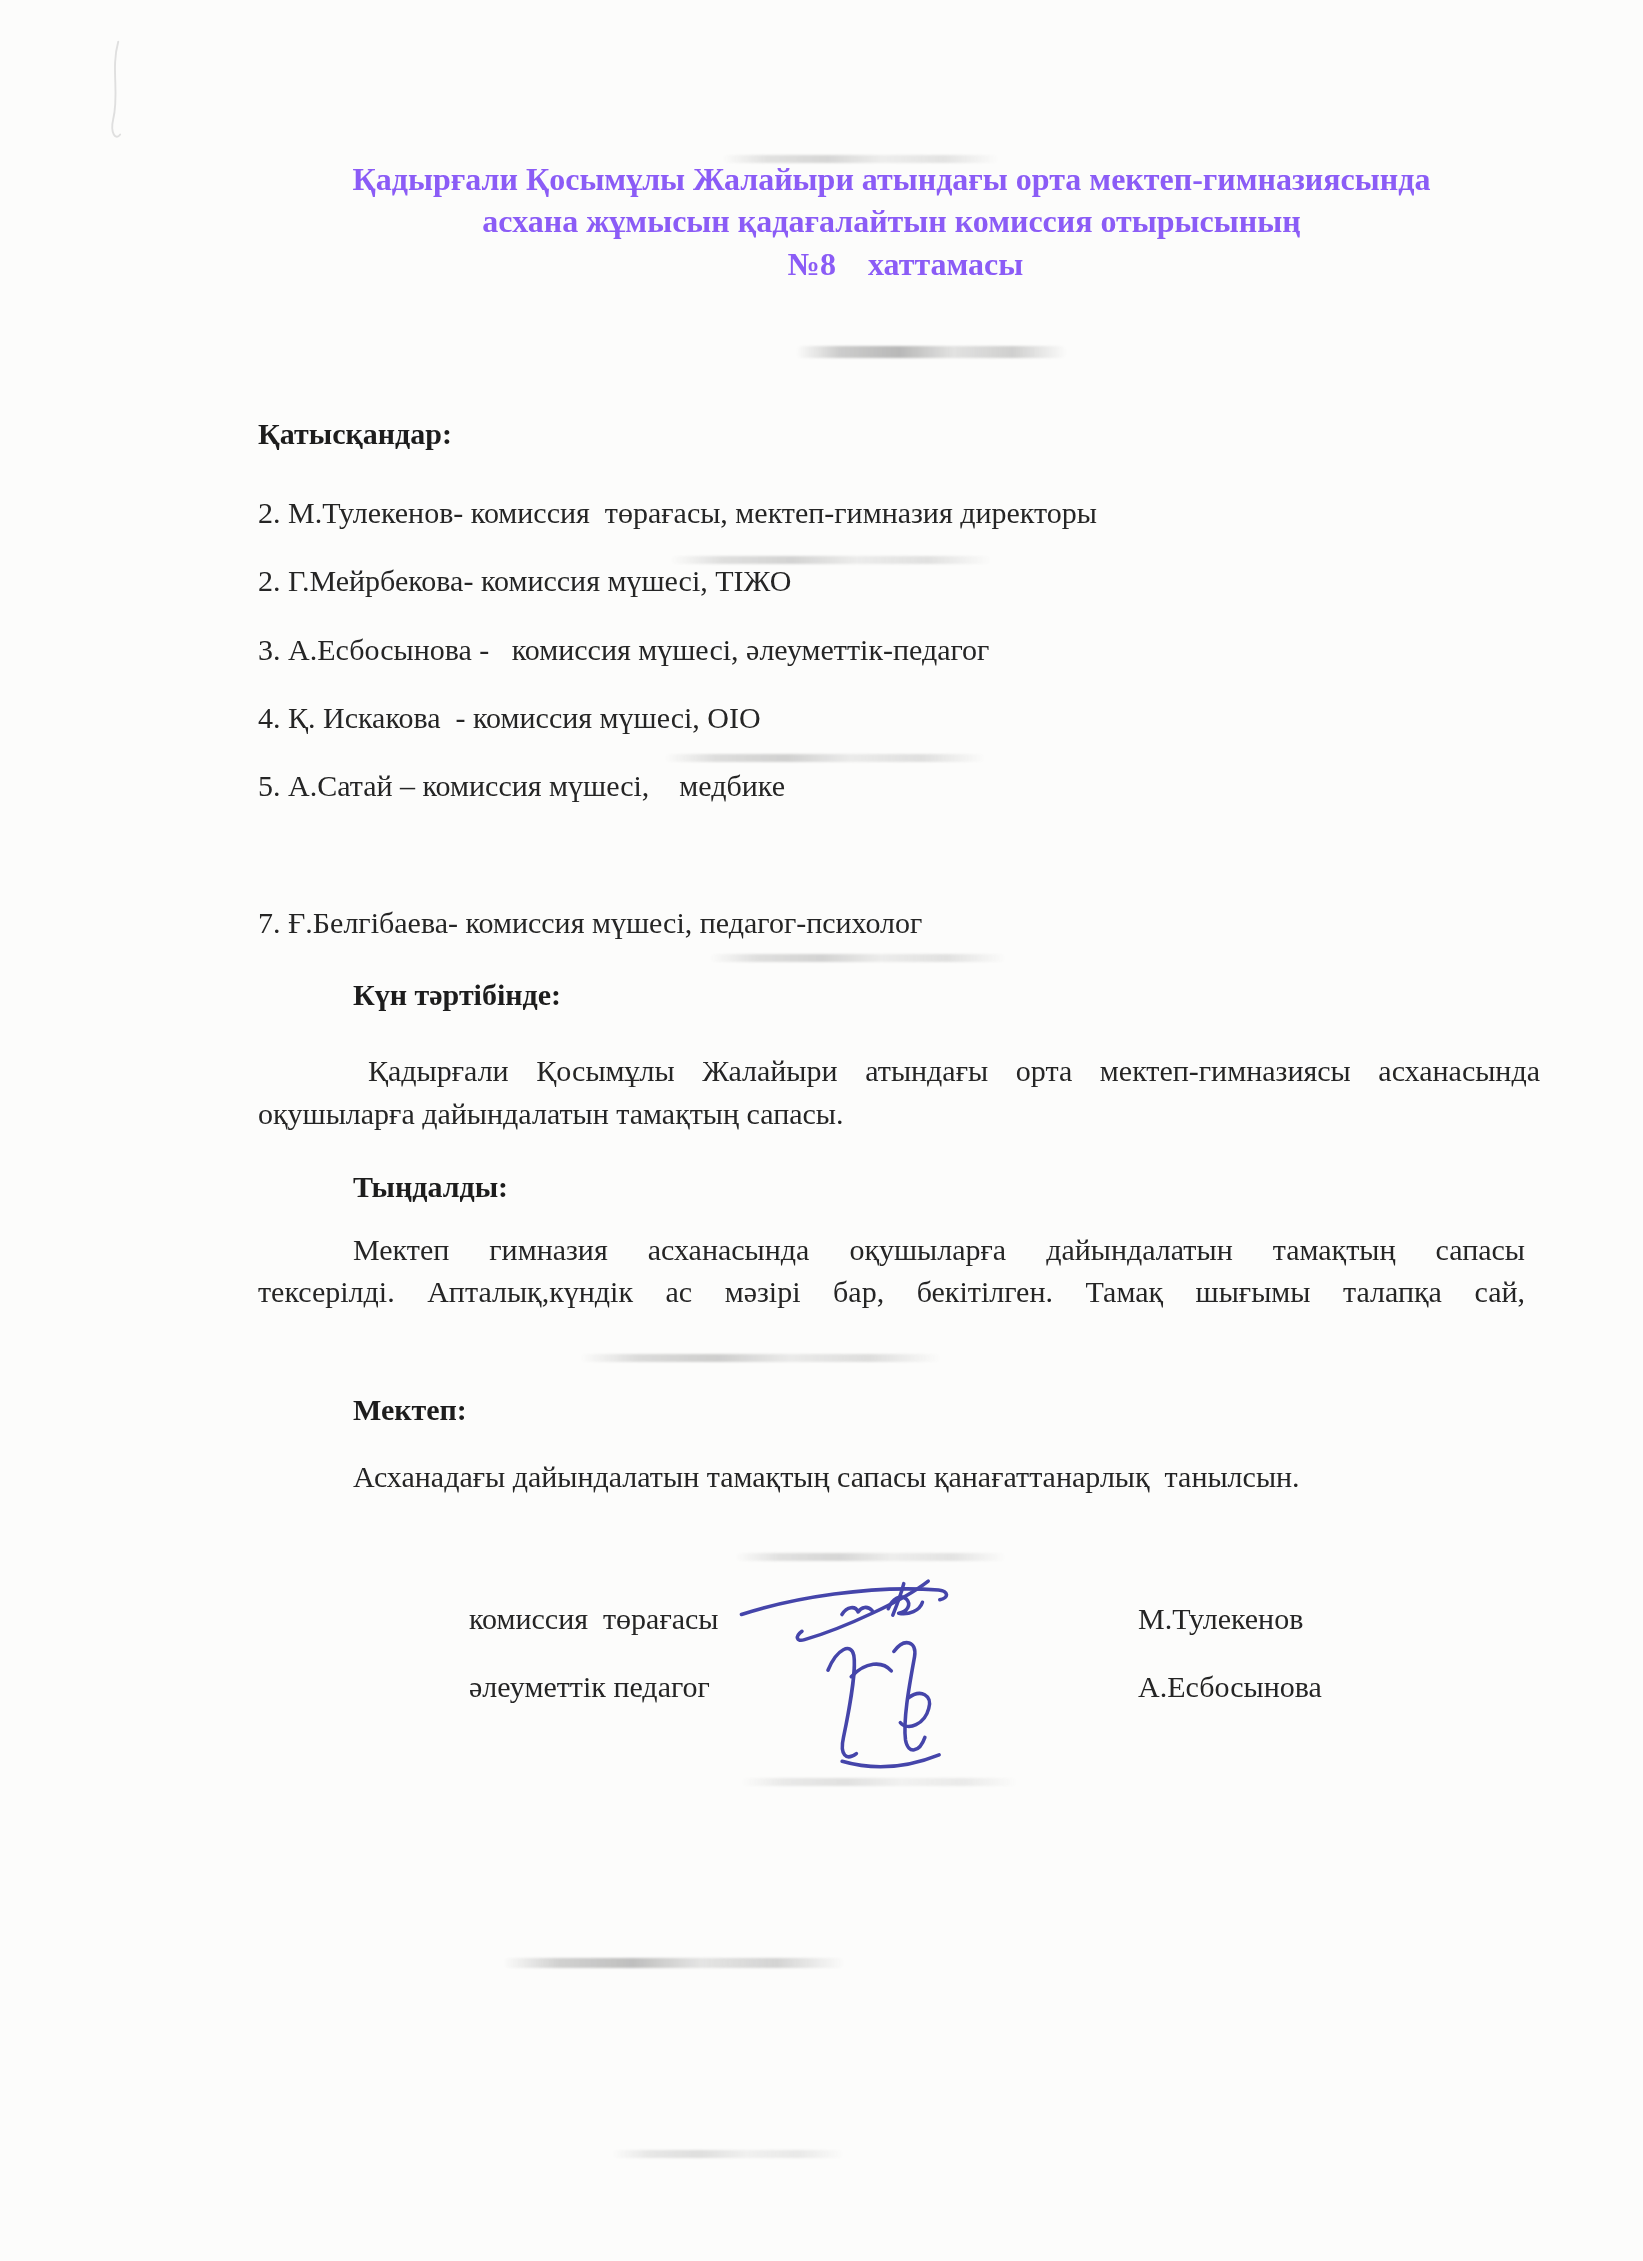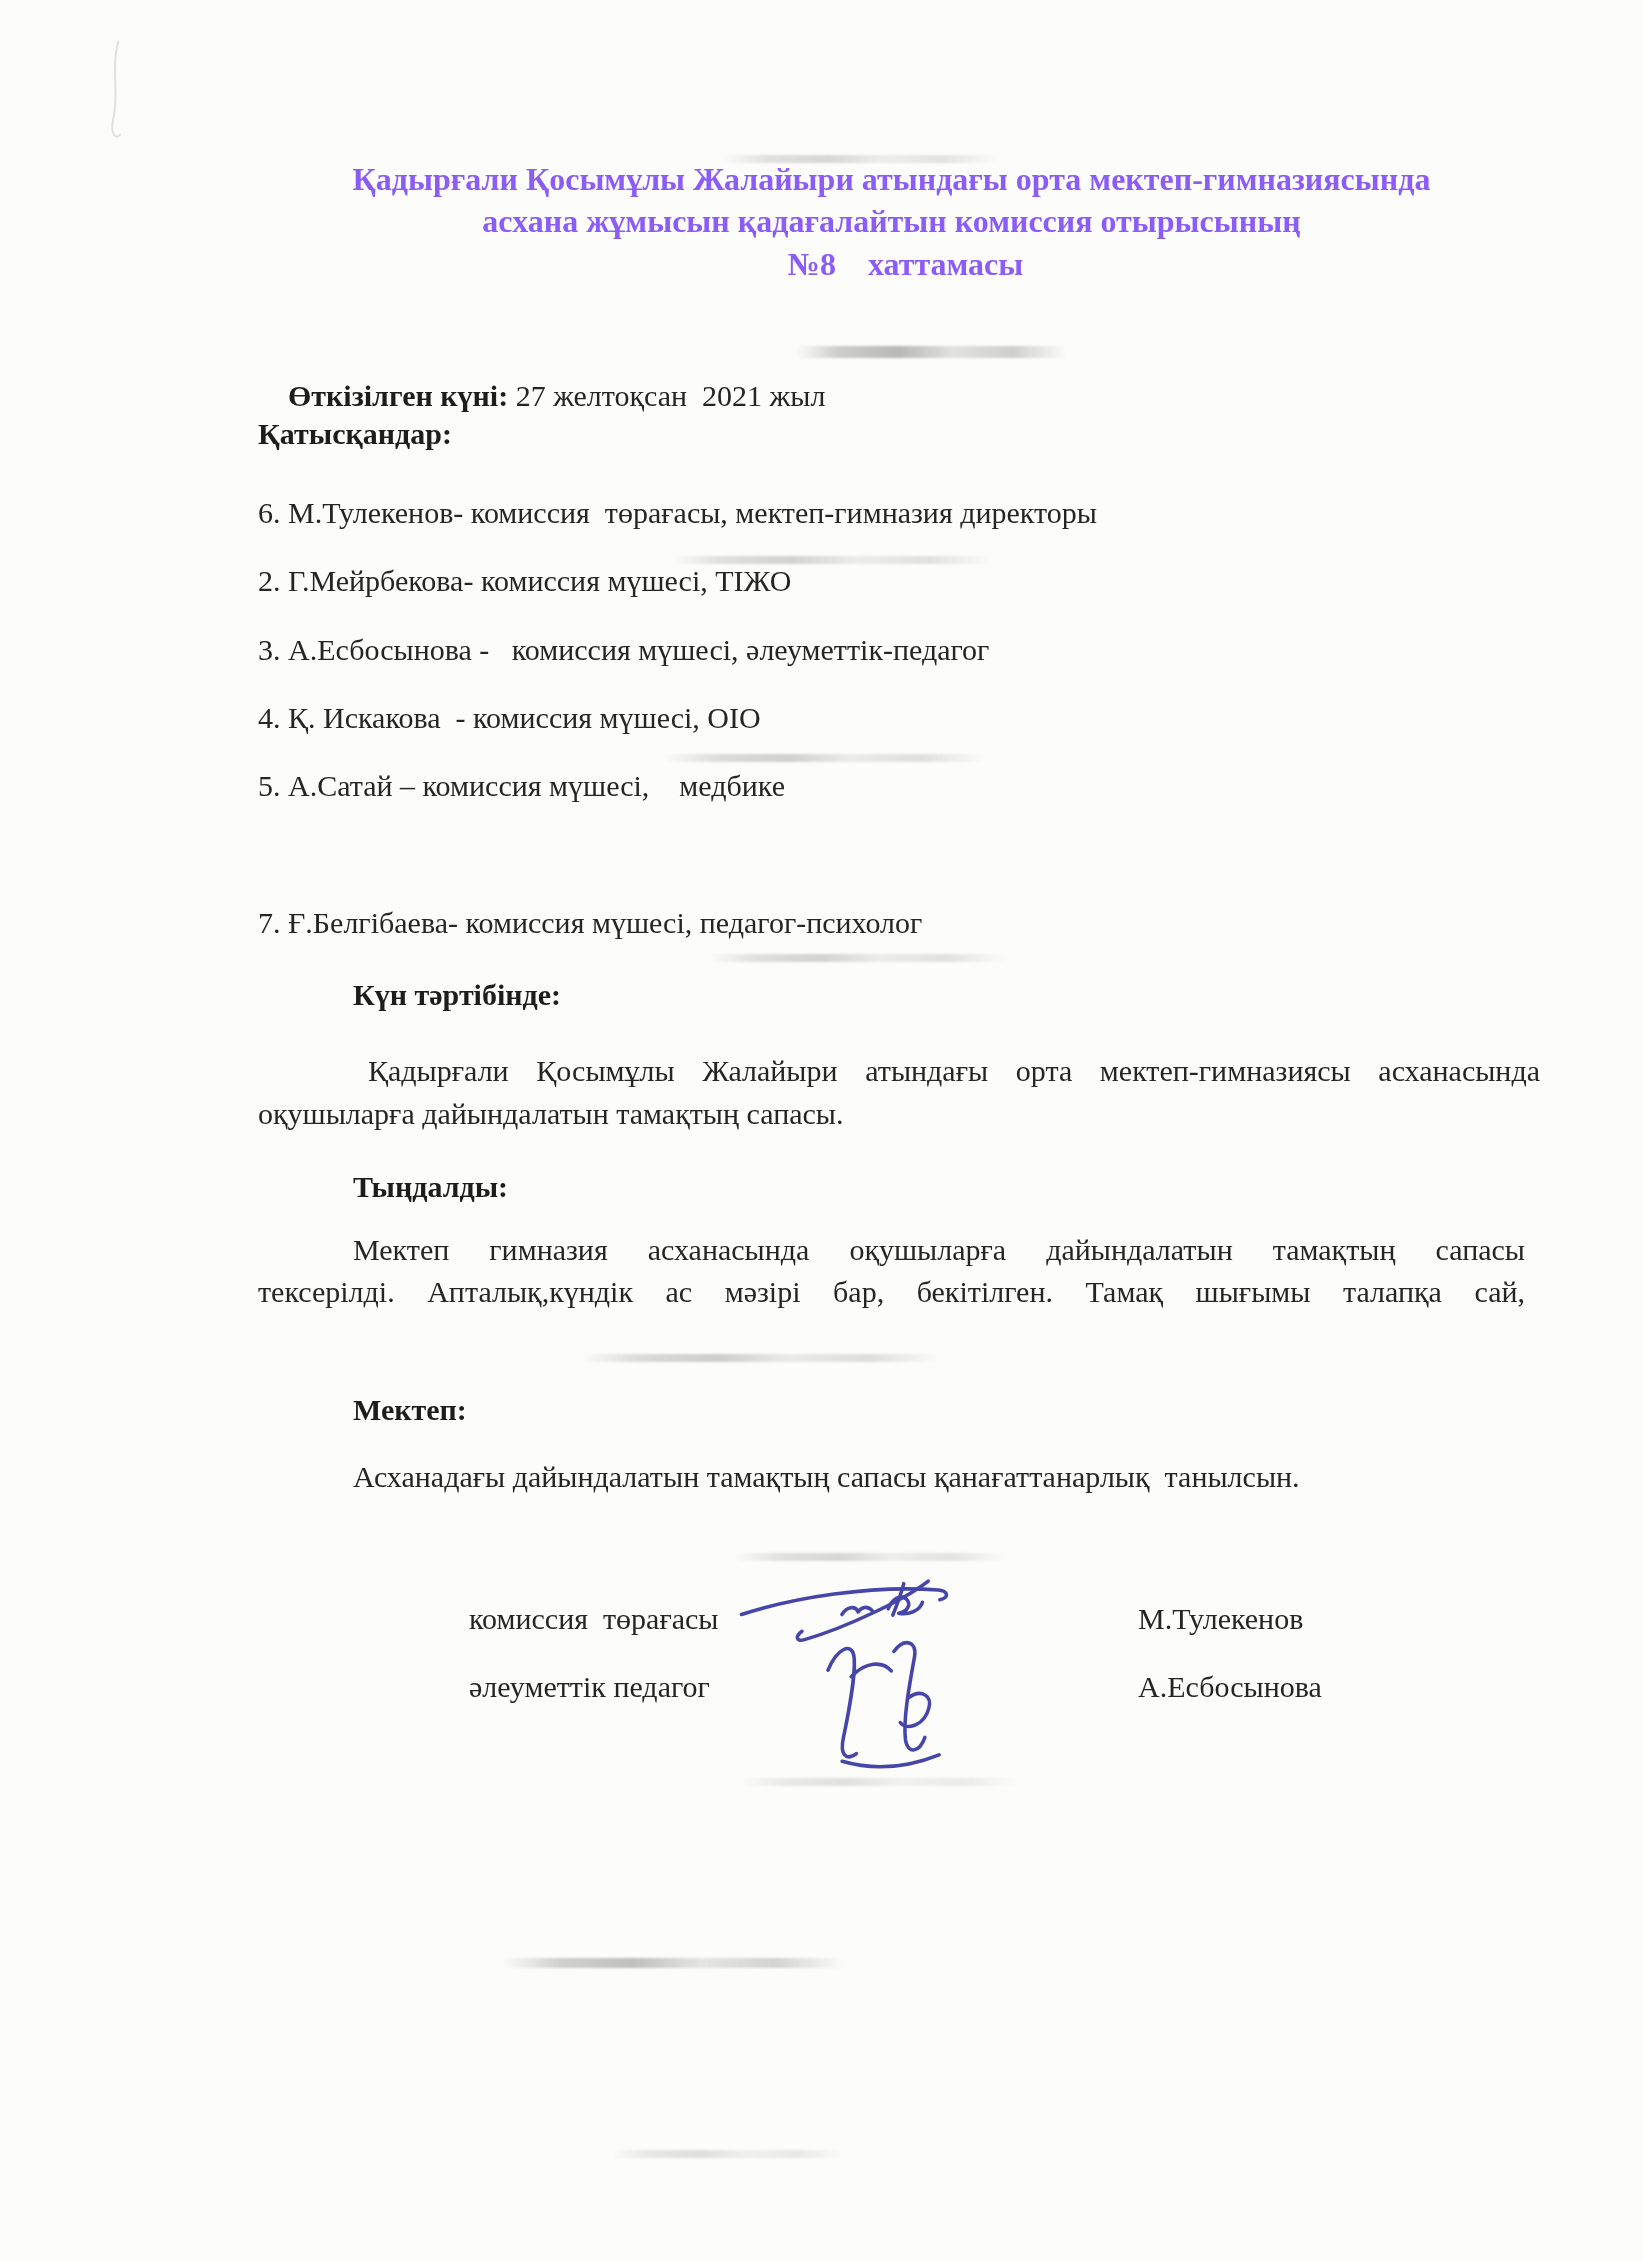--- a/index.html
+++ b/index.html
@@ -49,27 +49,24 @@
 <div class="page">
 
   <svg class="penmark" style="left:103px; top:37px;" width="28" height="113" viewBox="0 0 44 175">
     <path d="M24,6 C12,48 26,88 16,128 C11,150 20,162 27,152" fill="none" stroke="#c9c9c9" stroke-width="3" stroke-linecap="round"></path>
   </svg>
 
   <div class="t title-line" style="left:258px; top:158px; width:1267px;">Қадырғали Қосымұлы Жалайыри атындағы орта мектеп-гимназиясында</div>
   <div class="t title-line" style="left:258px; top:200px; width:1267px;">асхана жұмысын қадағалайтын комиссия отырысының</div>
   <div class="t title-line" style="left:272px; top:243px; width:1267px;">№8    хаттамасы</div>
 
-  <div class="t" style="left:258px; top:336px;">
-    <span class="b">Өткізілген күні:</span><span> 27 желтоқсан  2021 жыл</span>
-  </div>
 
   <div class="t b" style="left:258px; top:414px;">Қатысқандар:</div>
 
-  <div class="t" style="left:258px; top:493px;">6. М.Тулекенов- комиссия  төрағасы, мектеп-гимназия директоры</div>
+  <div class="t" style="left:258px; top:493px;">2. М.Тулекенов- комиссия  төрағасы, мектеп-гимназия директоры</div>
   <div class="t" style="left:258px; top:561px;">2. Г.Мейрбекова- комиссия мүшесі, ТІЖО</div>
   <div class="t" style="left:258px; top:630px;">3. А.Есбосынова -   комиссия мүшесі, әлеуметтік-педагог</div>
   <div class="t" style="left:258px; top:698px;">4. Қ. Искакова  - комиссия мүшесі, ОІО</div>
   <div class="t" style="left:258px; top:766px;">5. А.Сатай – комиссия мүшесі,    медбике</div>
   <div class="t" style="left:258px; top:903px;">7. Ғ.Белгібаева- комиссия мүшесі, педагог-психолог</div>
 
   <div class="t b" style="left:353px; top:975px;">Күн тәртібінде:</div>
   <div class="t just" style="left:368px; top:1051px; width:1172px;">Қадырғали Қосымұлы Жалайыри атындағы орта мектеп-гимназиясы асханасында</div>
   <div class="t" style="left:258px; top:1094px;">оқушыларға дайындалатын тамақтың сапасы.</div>
 

